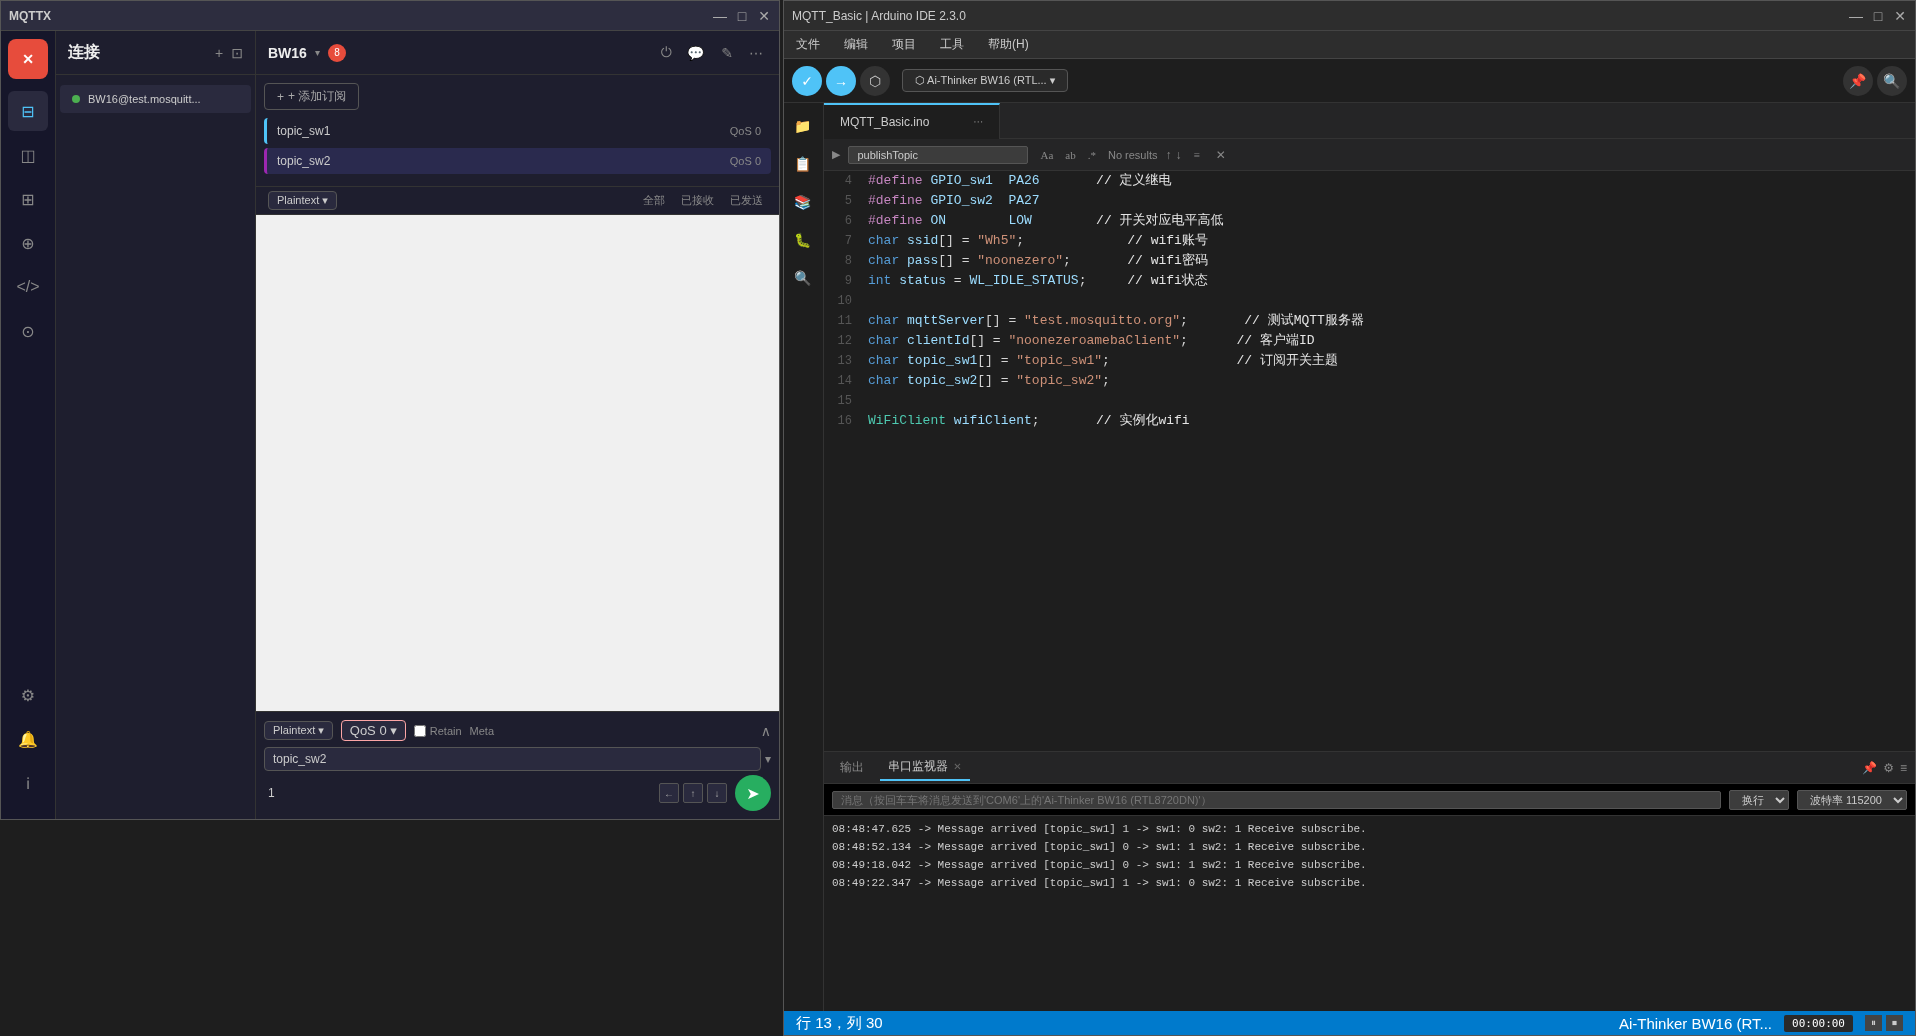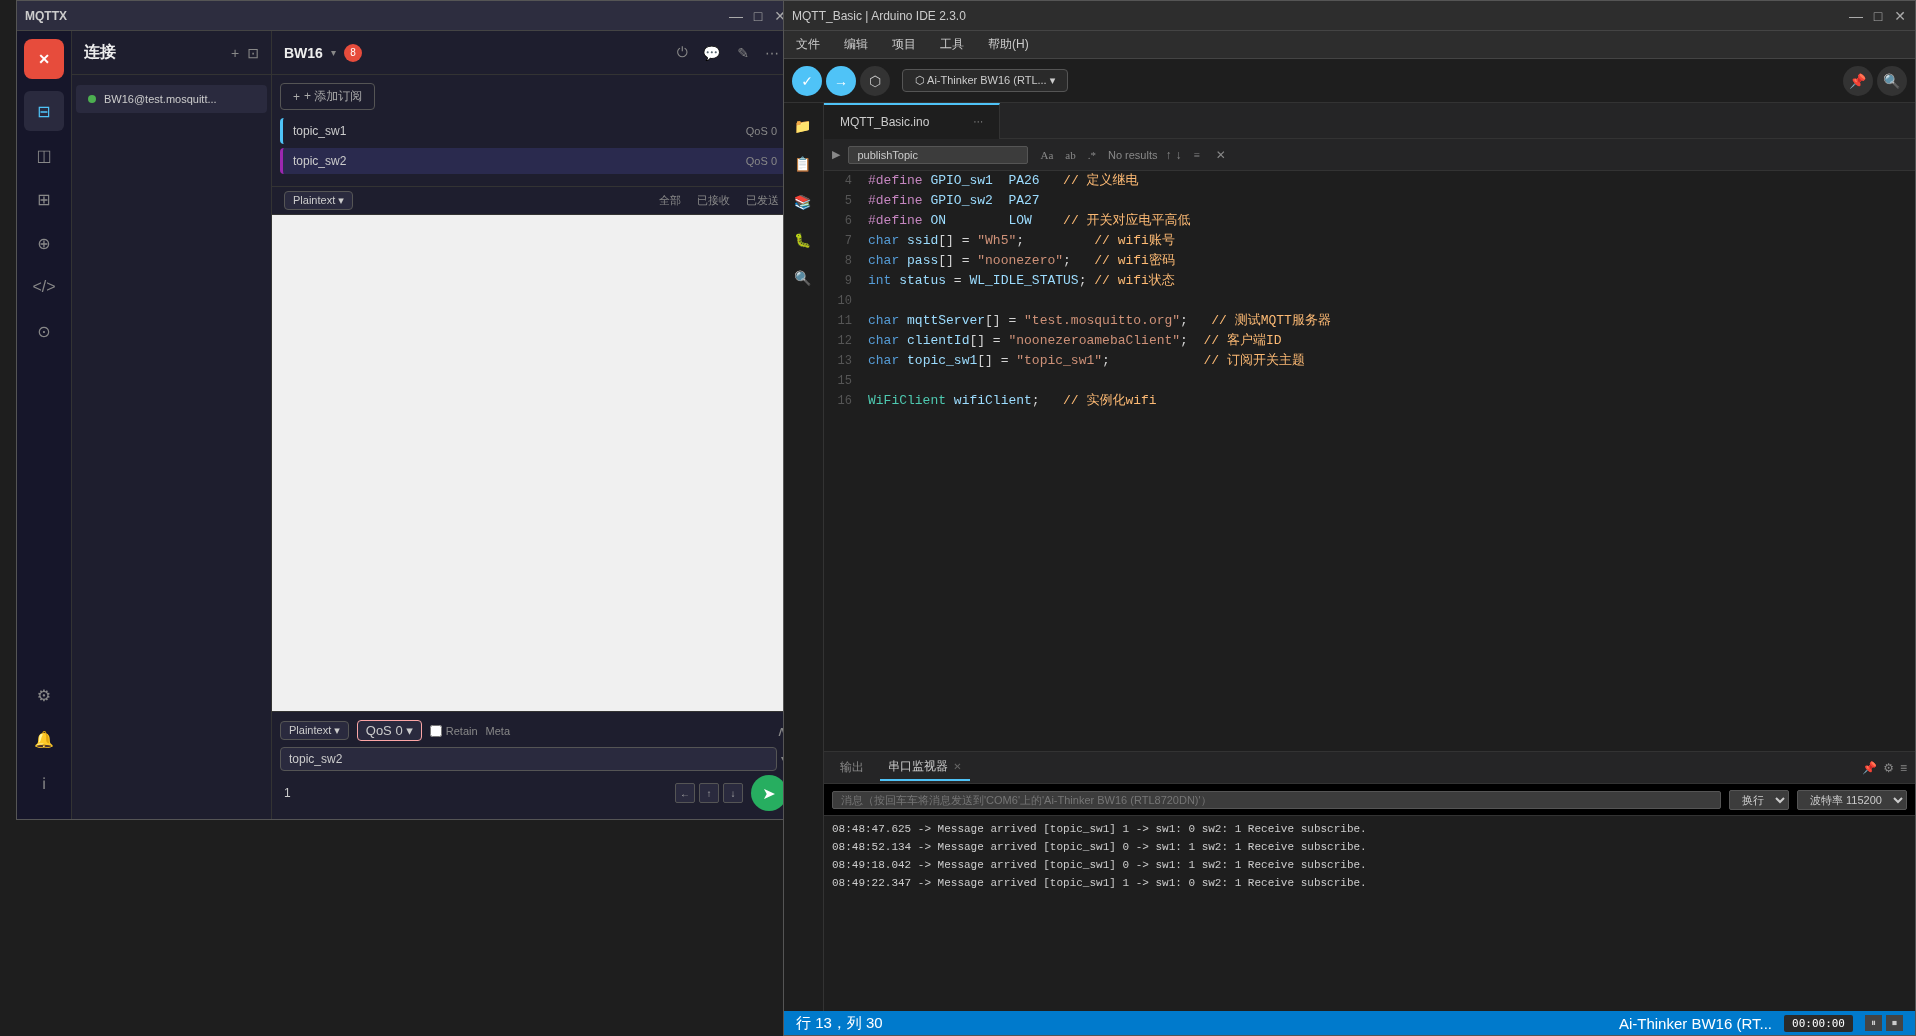--- a/index.html
+++ b/index.html
@@ -15,21 +15,21 @@
     }
 
     
     .mqttx-window {
       width: 780px;
       height: 820px;
       background: #1e1e2e;
       border: 1px solid #555;
       position: absolute;
       top: 0;
-      left: 16px;
+      left: 0;
       display: flex;
       flex-direction: column;
     }
 
     .window-titlebar {
       height: 30px;
       background: #2d2d3f;
       display: flex;
       align-items: center;
       padding: 0 8px;
@@ -678,21 +678,21 @@
 
     .line-content {
       flex: 1;
       color: #d4d4d4;
       white-space: pre;
       padding-left: 4px;
     }
 
     .kw { color: #569cd6; }
     .str { color: #ce9178; }
-    .cmt { color: #fdba74; }
+    .cmt { color: #e5e5e5; margin-left: 33px; }
     .type { color: #4ec9b0; }
     .var { color: #9cdcfe; }
     .macro { color: #c586c0; }
 
     
     .bottom-panel {
       height: 260px;
       border-top: 1px solid #333;
       background: #1e1e1e;
       display: flex;
@@ -1093,20 +1093,24 @@
         </div>
         <div class="code-line">
           <span class="line-number">12</span>
           <span class="line-content"><span class="kw">char</span> <span class="var">clientId</span>[] = <span class="str">"noonezeroamebaClient"</span>;  <span class="cmt">// 客户端ID</span></span>
         </div>
         <div class="code-line">
           <span class="line-number">13</span>
           <span class="line-content"><span class="kw">char</span> <span class="var">topic_sw1</span>[] = <span class="str">"topic_sw1"</span>;            <span class="cmt">// 订阅开关主题</span></span>
         </div>
         <div class="code-line">
+          <span class="line-number">14</span>
+          <span class="line-content"><span class="kw">char</span> <span class="var">topic_sw2</span>[] = <span class="str">"topic_sw2"</span>;</span>
+        </div>
+        <div class="code-line">
           <span class="line-number">15</span>
           <span class="line-content">&nbsp;</span>
         </div>
         <div class="code-line">
           <span class="line-number">16</span>
           <span class="line-content"><span class="type">WiFiClient</span> <span class="var">wifiClient</span>;   <span class="cmt">// 实例化wifi</span></span>
         </div>
       </div>
 
       <div class="bottom-panel">

